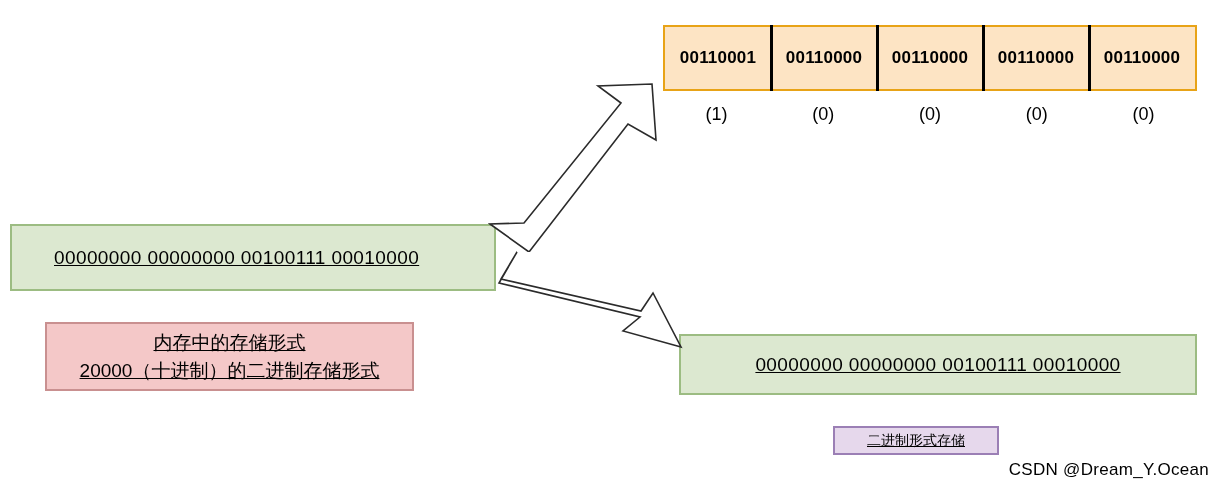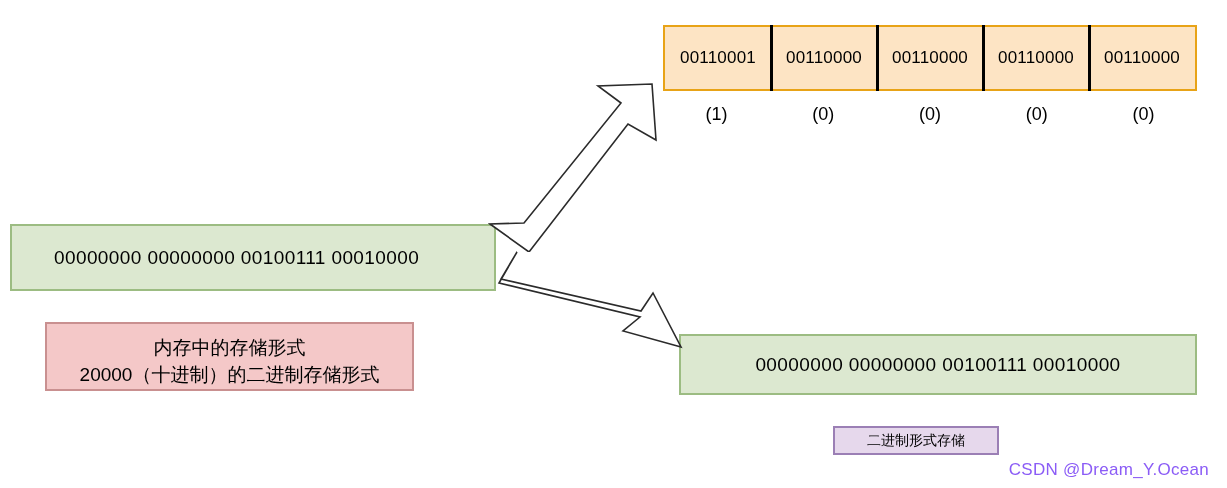--- a/index.html
+++ b/index.html
@@ -21,20 +21,21 @@
 
   
   .box {
     position: absolute;
     box-sizing: border-box;
     display: flex;
     align-items: center;
     justify-content: center;
     color: #000000;
     white-space: nowrap;
+    text-decoration: underline;
   }
 
   
   #source-box {
     left: 10px;
     top: 224px;
     width: 486px;
     height: 67px;
     background: #dce8d0;
     border: 2px solid #9cbc82;
@@ -46,41 +47,42 @@
 
   
   #memory-caption-box {
     left: 45px;
     top: 322px;
     width: 369px;
     height: 69px;
     background: #f4c8c8;
     border: 2px solid #c99090;
     flex-direction: column;
-    justify-content: flex-end;
+    justify-content: center;
     font-size: 19px;
     line-height: 1.45;
   }
   #memory-caption-box .cap-line {
     display: block;
     text-align: center;
   }
 
   
   #byte-strip {
     position: absolute;
     left: 663px;
     top: 25px;
     width: 534px;
     height: 66px;
     box-sizing: border-box;
     background: #fde4c4;
     border: 2px solid #e8a317;
     display: flex;
     align-items: stretch;
+    font-weight: bold;
   }
   #byte-strip .byte-cell {
     position: relative;
     flex: 1 1 0;
     display: flex;
     align-items: center;
     justify-content: center;
     font-size: 17px;
     color: #000000;
     white-space: nowrap;
@@ -158,21 +160,21 @@
     stroke-width: 1.6;
     stroke-linejoin: miter;
   }
 
   
   #watermark {
     position: absolute;
     right: 18px;
     bottom: 8px;
     font-size: 17px;
-    color: #8b5cf6;
+    color: #000000;
     letter-spacing: 0.3px;
     white-space: nowrap;
   }
 </style>
 </head>
 <body>
 
 <div id="canvas">
 
   <div class="box" id="source-box">

